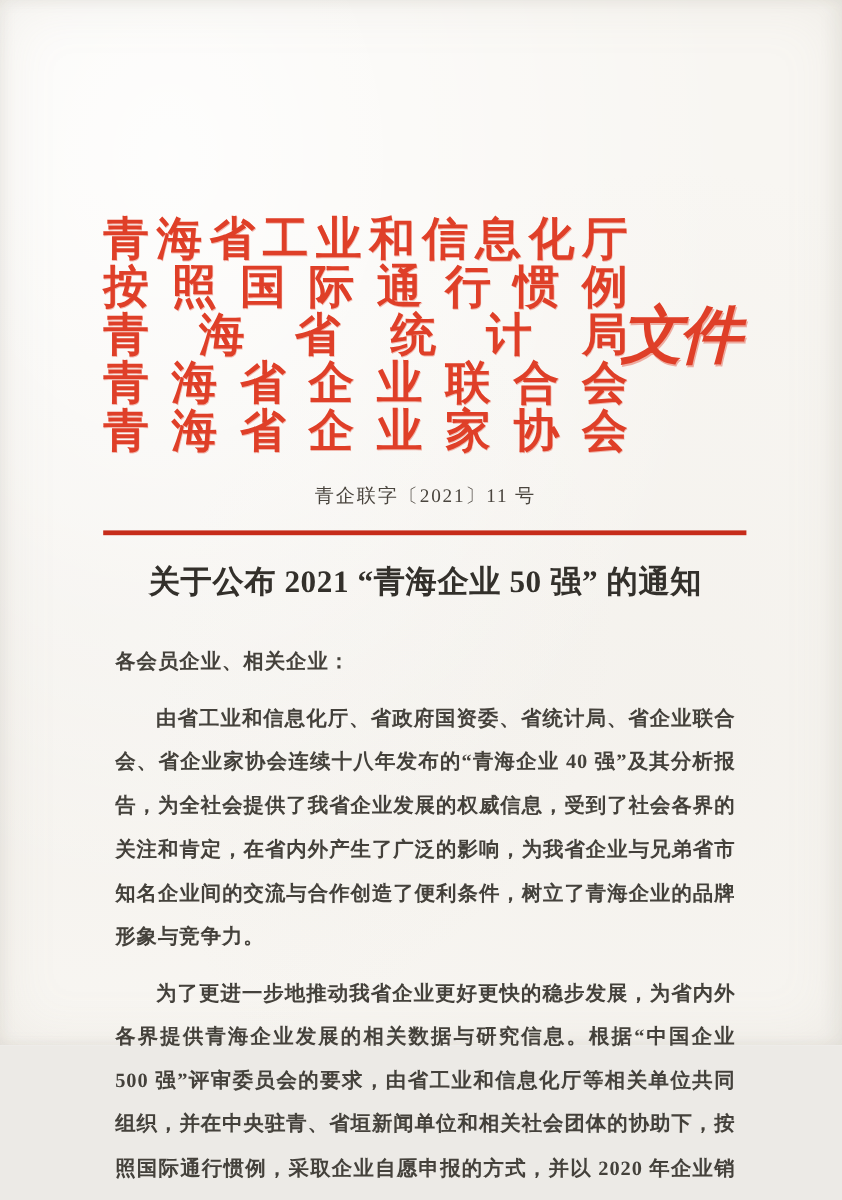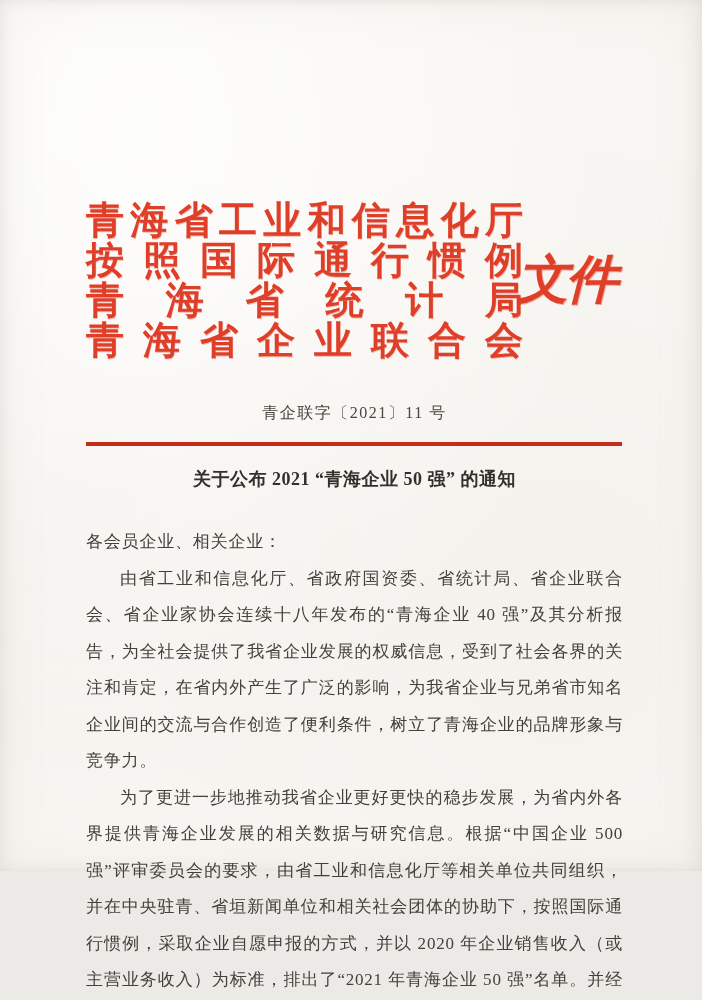--- a/index.html
+++ b/index.html
@@ -87,54 +87,55 @@
   }
 
   
   .doc-title {
     position: absolute;
     top: 467px;
     left: 86px;
     width: 537px;
     margin: 0;
     text-align: center;
-    font-size: 18px;
+    font-size: 26px;
     font-weight: bold;
     letter-spacing: 0.5px;
     color: #33302b;
   }
 
   
   .doc-body {
     position: absolute;
     top: 524px;
     left: 86px;
     width: 537px;
     font-size: 17px;
     line-height: 36.5px;
     letter-spacing: 0.8px;
     color: #44413b;
     text-align: justify;
     text-justify: inter-ideograph;
   }
-  .doc-body p { margin: 0; }
+  .doc-body p { margin: 10px; font-weight: bold; }
   .salutation { text-indent: 0; }
   .para { text-indent: 2em; }
 </style>
 </head>
 <body>
 
 <div class="page">
 
   <header class="letterhead">
     <div class="org-lines">
       <div class="org-line">青海省工业和信息化厅</div>
       <div class="org-line">按照国际通行惯例</div>
       <div class="org-line">青海省统计局</div>
       <div class="org-line">青海省企业联合会</div>
+      <div class="org-line">青海省企业家协会</div>
     </div>
     <div class="doc-type">文件</div>
   </header>
 
   <div class="doc-number">青企联字〔2021〕11 号</div>
 
   <hr class="red-rule">
 
   <h1 class="doc-title">关于公布 2021 “青海企业 50 强” 的通知</h1>
 

